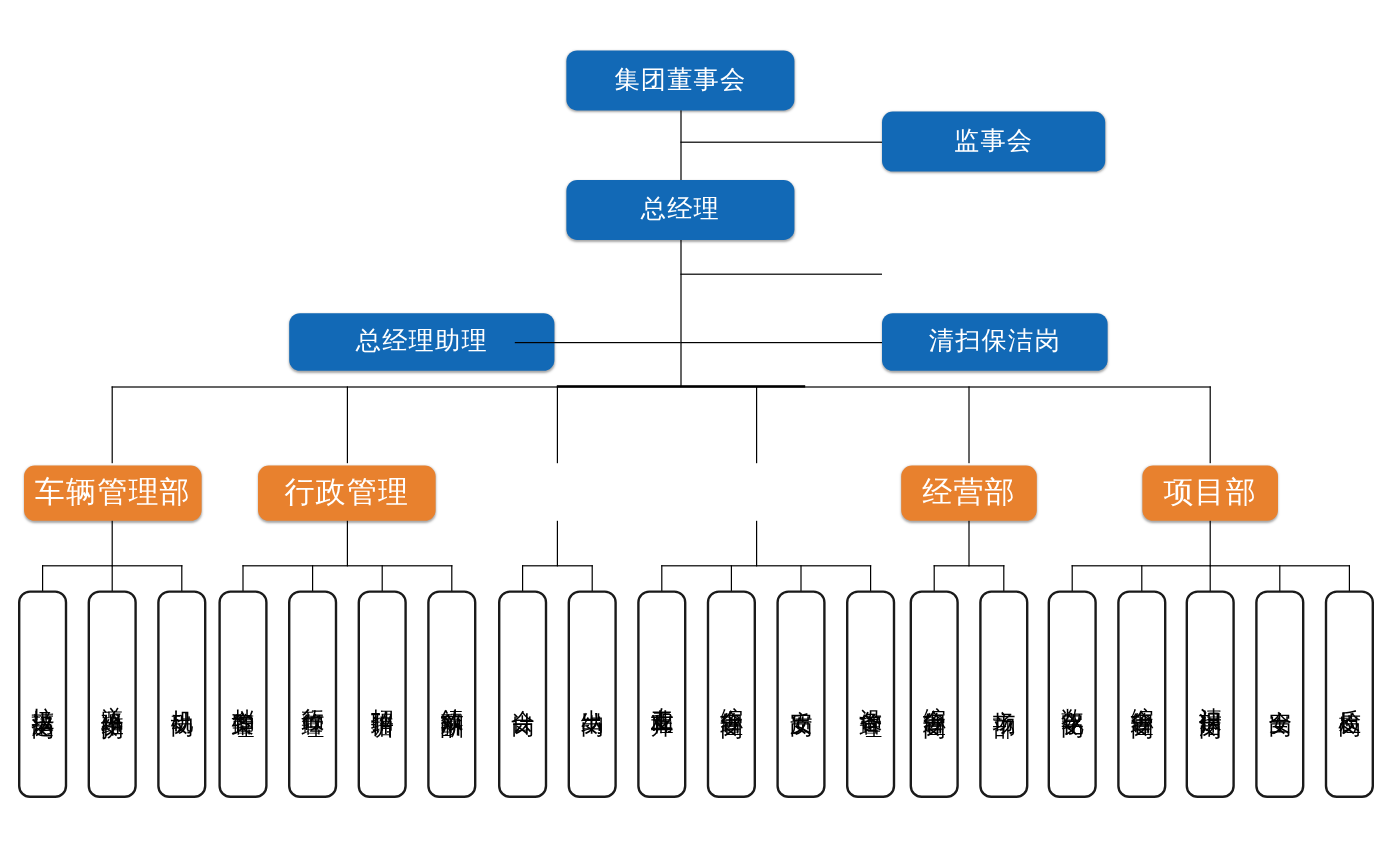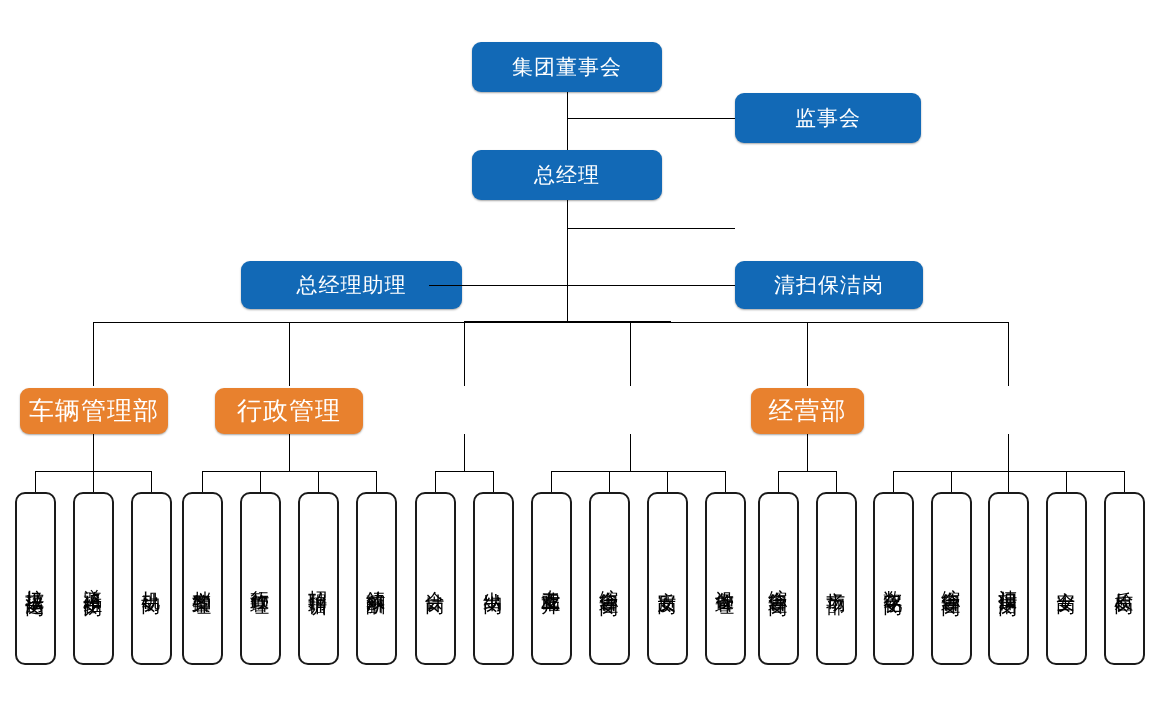--- a/index.html
+++ b/index.html
@@ -124,20 +124,23 @@
   <div class="node orange" style="left:215px;top:388px;width:148px;height:46px;">
     <span>行政管理</span>
   </div>
 
 
 
   <div class="node orange" style="left:751px;top:388px;width:113px;height:46px;">
     <span>经营部</span>
   </div>
 
+  <div class="node orange" style="left:952px;top:388px;width:113px;height:46px;">
+    <span>项目部</span>
+  </div>
 
   <div class="ln v" style="left:93px;top:434px;height:38px;"></div>
   <div class="ln h" style="left:35px;top:471px;width:117px;"></div>
   <div class="ln v" style="left:35px;top:471px;height:22px;"></div>
   <div class="ln v" style="left:93px;top:471px;height:22px;"></div>
   <div class="ln v" style="left:151px;top:471px;height:22px;"></div>
 
   <div class="ln v" style="left:289px;top:434px;height:38px;"></div>
   <div class="ln h" style="left:202px;top:471px;width:175px;"></div>
   <div class="ln v" style="left:202px;top:471px;height:22px;"></div>

